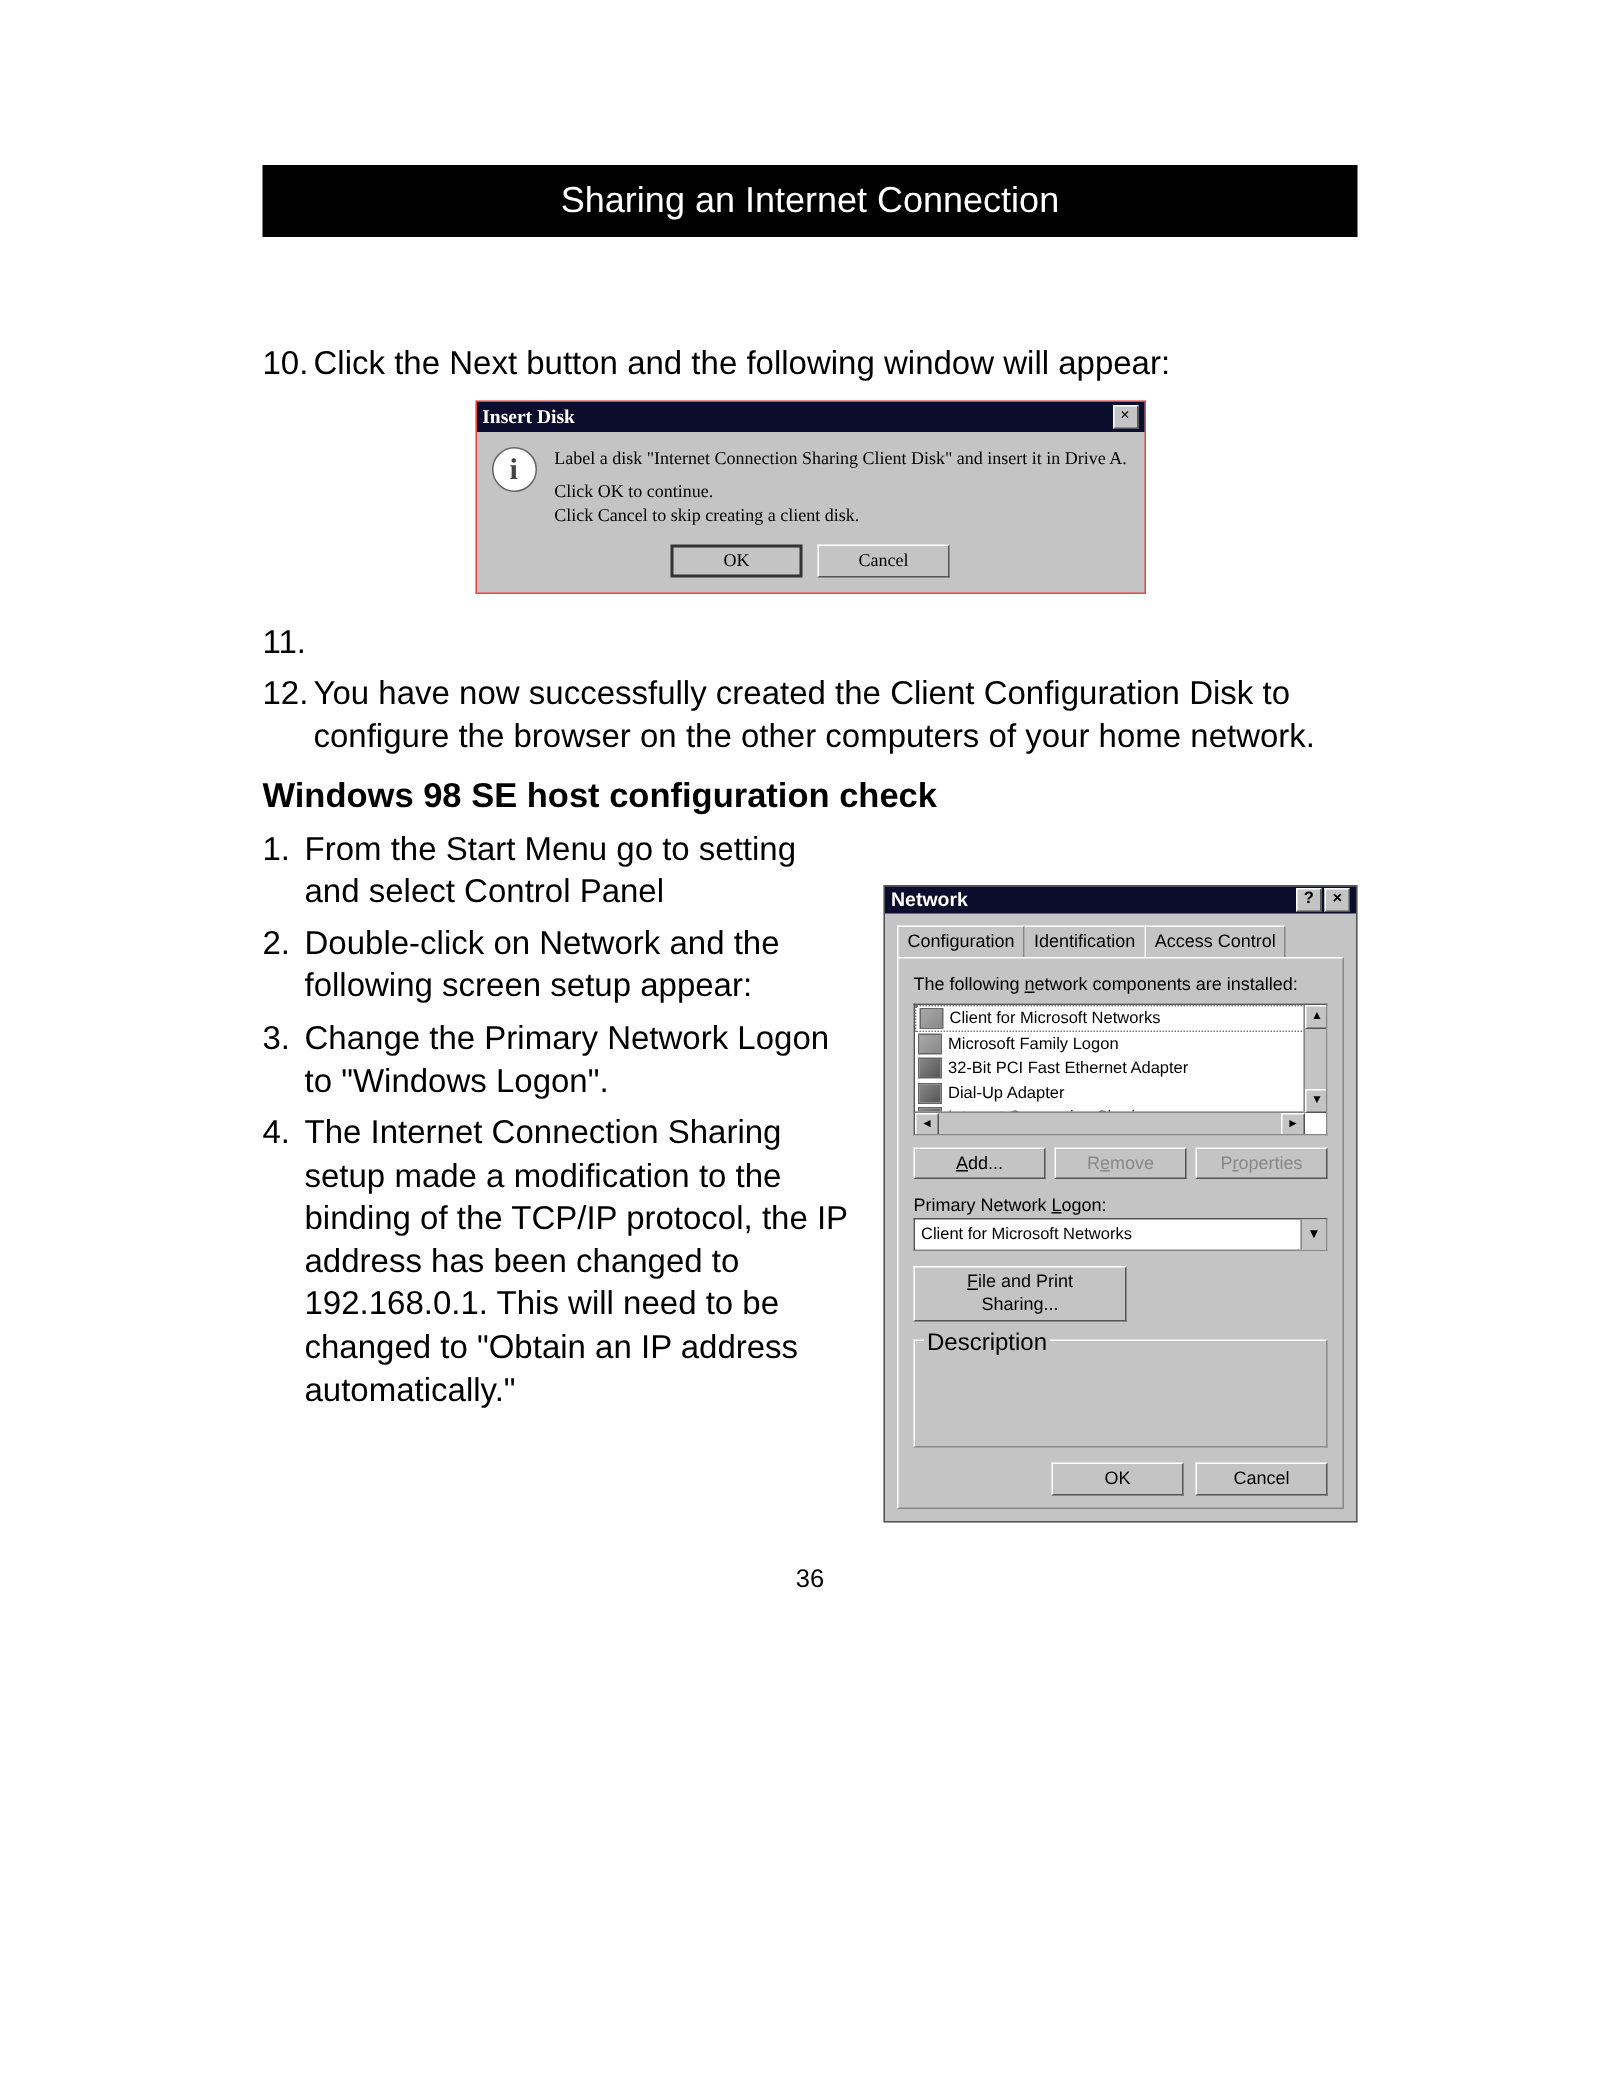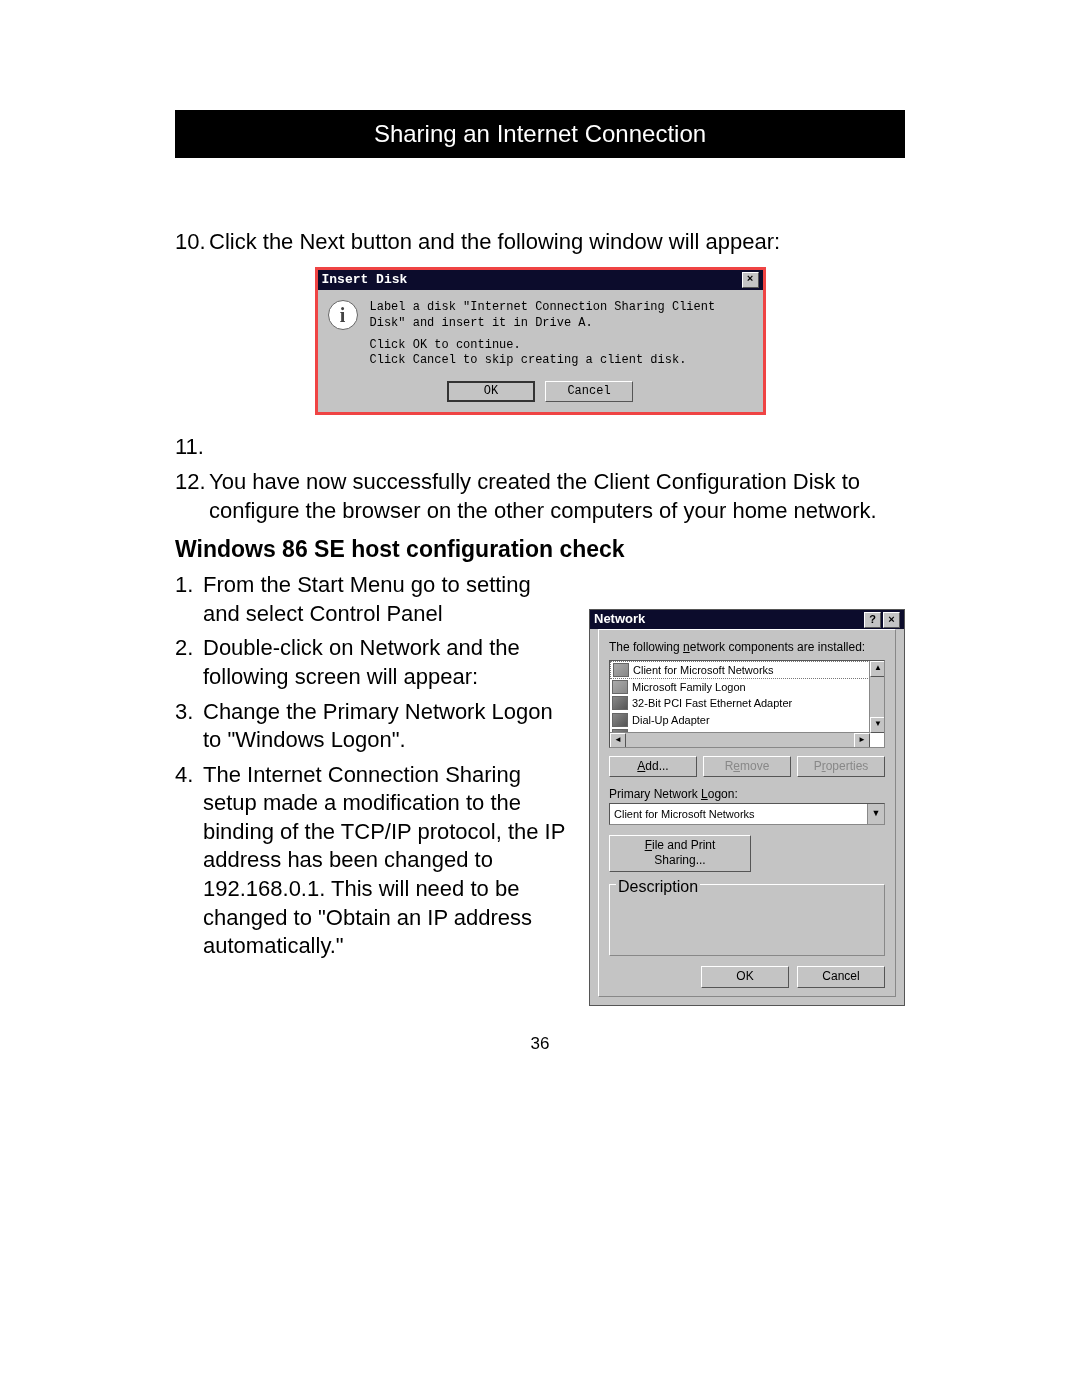--- a/index.html
+++ b/index.html
@@ -44,23 +44,23 @@
   .page-num {
     text-align: center;
     font-size: 17px;
     margin-top: 28px;
   }
 
   
   .dialog {
     width: 445px;
     margin: 10px auto 18px auto;
-    border: 3px solid #ef4444;
-    background: #c4c4c4;
-    font-family: Liberation Mono, monospace;
+    border: 1px solid #ef4444;
+    background: #c4c4c4;
+    font-family: Liberation Serif, serif;
   }
   .title-dark {
     background: #0c0c2c;
     color: #fff;
     font-weight: bold;
     font-size: 13px;
     padding: 2px 4px;
     display: flex;
     justify-content: space-between;
     align-items: center;
@@ -318,49 +318,54 @@
     </div>
 
     <div class="step">
       <div class="num">11.</div>
     </div>
     <div class="step">
       <div class="num">12.</div>
       <div>You have now successfully created the Client Configuration Disk to configure the browser on the other computers of your home network.</div>
     </div>
 
-    <div class="bold-heading">Windows 86 SE host configuration check</div>
+    <div class="bold-heading">Windows 98 SE host configuration check</div>
 
     <div class="two-col">
       <div class="left-col">
         <div class="step nested-step">
           <div class="num">1.</div>
           <div>From the Start Menu go to setting and select Control Panel</div>
         </div>
         <div class="step nested-step">
           <div class="num">2.</div>
-          <div>Double-click on Network and the following screen will appear:</div>
+          <div>Double-click on Network and the following screen setup appear:</div>
         </div>
         <div class="step nested-step">
           <div class="num">3.</div>
           <div>Change the Primary Network Logon to "Windows Logon".</div>
         </div>
         <div class="step nested-step">
           <div class="num">4.</div>
           <div>The Internet Connection Sharing setup made a modification to the binding of the TCP/IP protocol, the IP address has been changed to 192.168.0.1. This will need to be changed to "Obtain an IP address automatically."</div>
         </div>
       </div>
 
       <div class="network-dialog">
         <div class="title-dark2">
           <span>Network</span>
           <span style="display:flex">
             <span class="help-btn">?</span>
             <span class="close-x">×</span>
           </span>
+        </div>
+        <div class="tabs">
+          <div class="tab active">Configuration</div>
+          <div class="tab">Identification</div>
+          <div class="tab">Access Control</div>
         </div>
         <div class="tab-panel">
           <div class="list-label">The following <span class="underline-letter">n</span>etwork components are installed:</div>
           <div class="list-box">
             <div class="list-item selected">
                 <span class="mini-icon"></span>
                 <span>Client for Microsoft Networks</span>
               </div>
             <div class="list-item">
                 <span class="mini-icon"></span>

